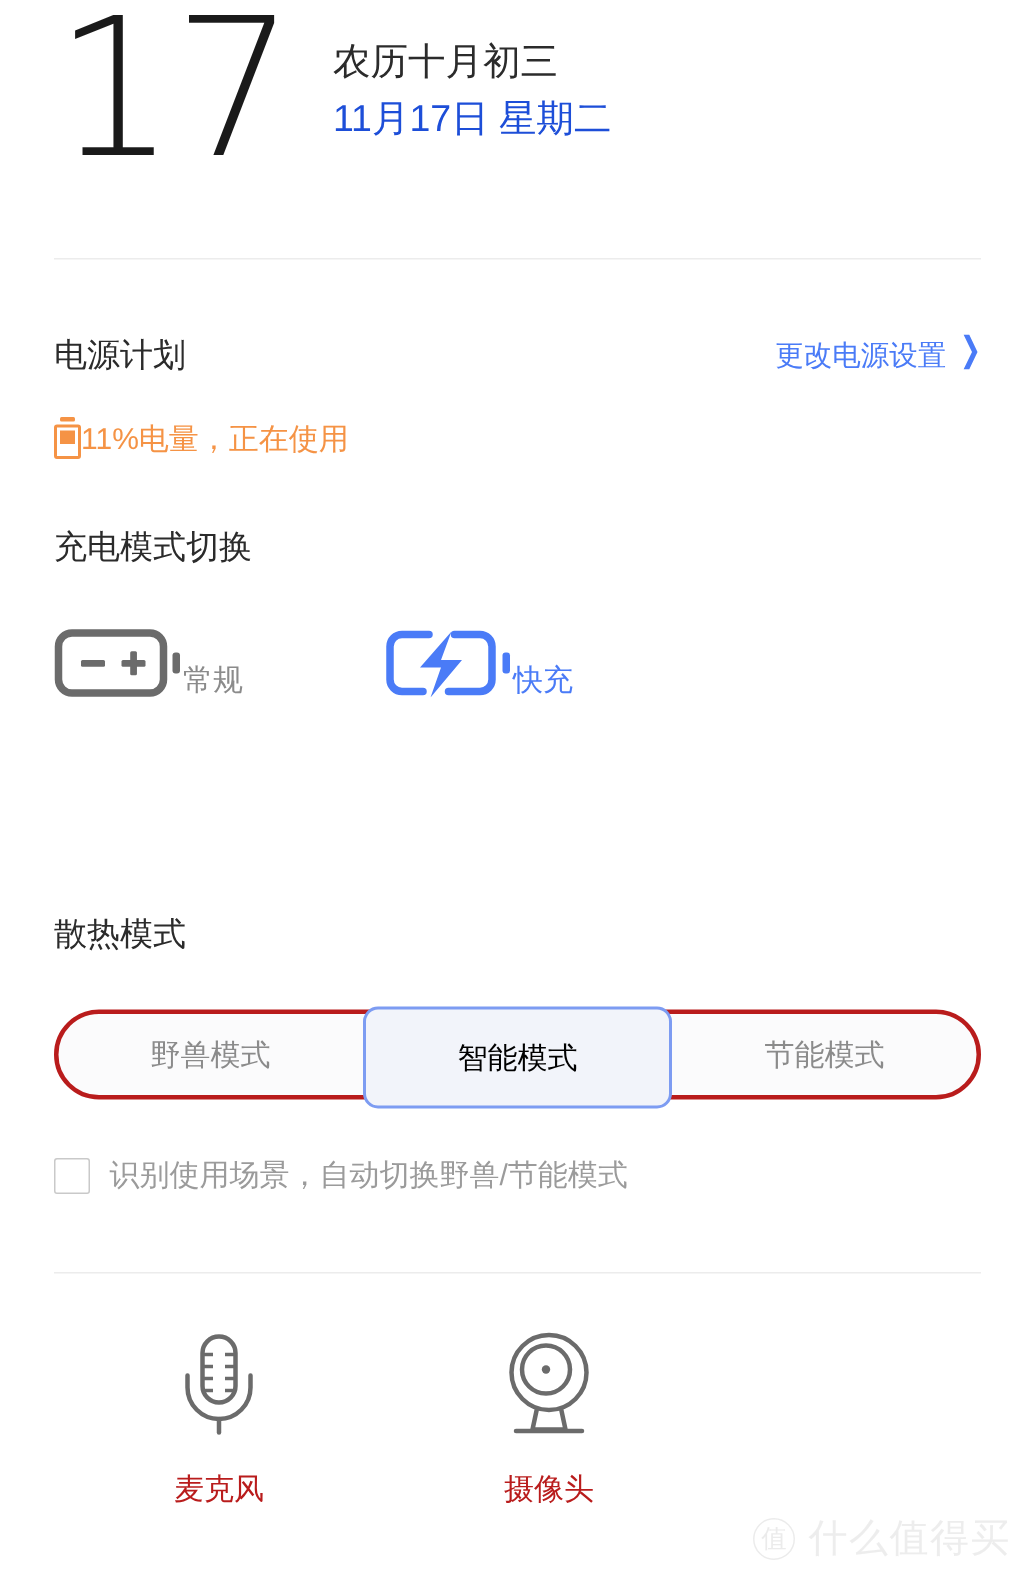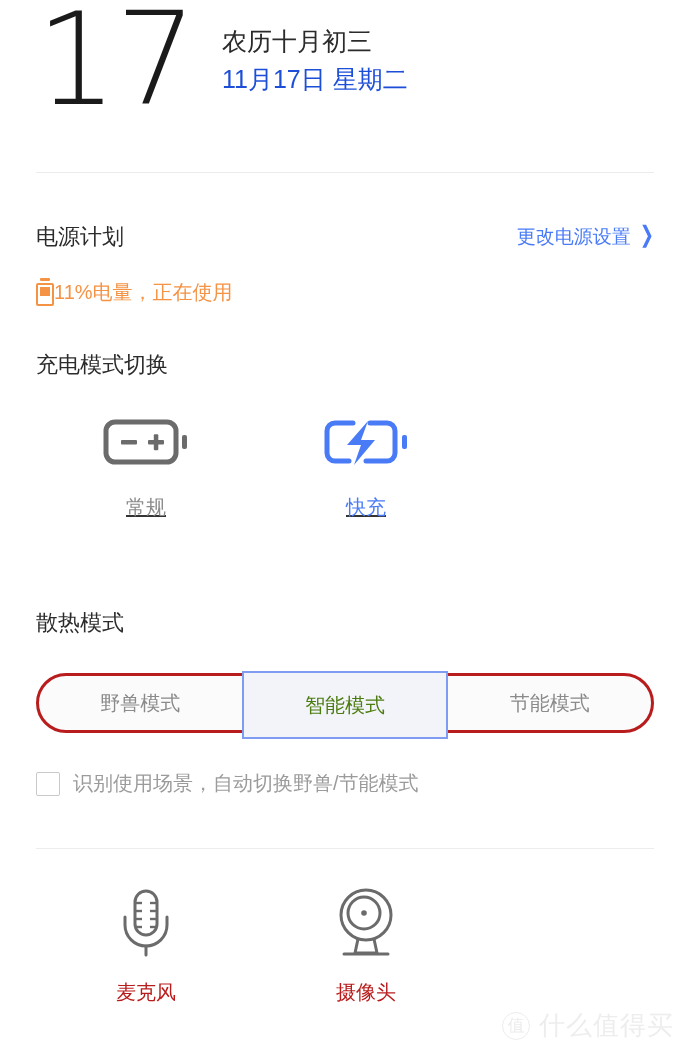--- a/index.html
+++ b/index.html
@@ -144,24 +144,23 @@
   }
   #charging-options {
     position: absolute;
     left: 36px; top: 62px;
     width: 618px;
     display: flex;
   }
   .charging-option {
     width: 220px;
     display: flex;
-    flex-direction: column;
+    flex-direction: row;
     align-items: center;
     cursor: pointer;
-    text-decoration: underline;
   }
   .charging-option .opt-icon {
     height: 60px;
     display: flex;
     align-items: center;
     justify-content: center;
   }
   .charging-option .opt-label {
     margin-top: 22px;
     font-size: 20px;
@@ -191,24 +190,24 @@
     display: flex;
     align-items: center;
     justify-content: center;
     font-size: 20px;
     color: #8b8b8b;
     cursor: pointer;
     box-sizing: border-box;
     position: relative;
   }
   .seg-item.selected {
-    color: #4d7c0f;
+    color: #000000;
     background: #f2f4fa;
     border: 2px solid #7d9cf2;
-    border-radius: 0;
+    border-radius: 10px;
     margin: -5px 0;
     height: 68px;
     z-index: 2;
   }
 
   #auto-switch-row {
     position: absolute;
     left: 36px; top: 162px;
     display: flex;
     align-items: center;

